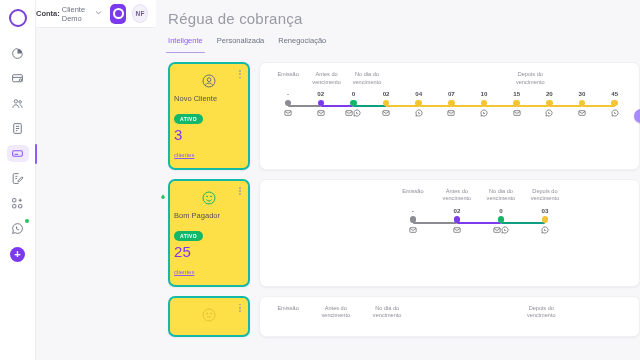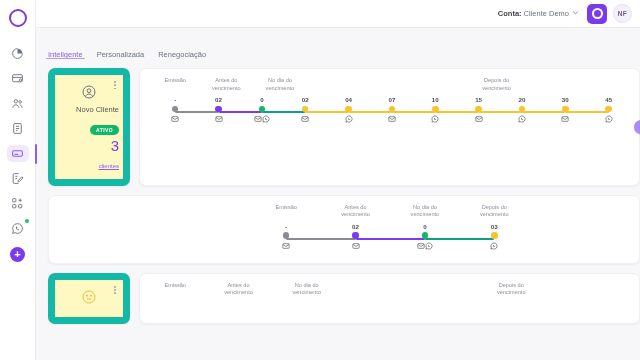--- a/index.html
+++ b/index.html
@@ -39,21 +39,21 @@
     position: absolute; top: 3px; right: 7px; width: 4px; height: 4px;
     border-radius: 50%; background: #22c55e;
   }
   .fab {
     width: 15px; height: 15px; border-radius: 50%; background: #7c3aed;
     color: #fff; font-size: 11px; line-height: 14px; text-align: center;
     margin-top: 6px; font-weight: 700;
   }
 
   
-  #main { flex: 1; display: flex; flex-direction: column; min-width: 0; gap: 12px; }
+  #main { flex: 1; display: flex; min-width: 0; }
 
   #topbar {
     height: 28px; background: #ffffff; border-bottom: 1px solid #ececf1;
     display: flex; align-items: center; justify-content: flex-end;
     padding-right: 8px; gap: 6px; flex: 0 0 28px;
   }
   .acct-label { font-size: 7.5px; color: #3f3f46; font-weight: 700; }
   .acct-value { font-size: 7.5px; color: #6b7280; margin-left: 2px; }
   .chev {
     font-size: 8px; color: #6b7280; margin-left: 3px; margin-right: 2px;
@@ -69,36 +69,36 @@
     display: flex; align-items: center; justify-content: center; letter-spacing: .3px;
   }
 
   #content { flex: 1; padding: 10px 0 0 12px; overflow: hidden; position: relative; }
 
   .page-title {
     font-size: 15px; color: #9a9aa5; font-weight: 400; letter-spacing: .2px;
     margin-bottom: 9px;
   }
   .tabs { display: flex; gap: 14px; margin-bottom: 9px; }
-  .tab { font-size: 7.5px; color: #6b7280; padding-bottom: 0; position: relative; }
+  .tab { font-size: 7.5px; color: #6b7280; padding-bottom: 8px; position: relative; }
   .tab.active { color: #8b5cf6; }
   .tab.active::after {
     content: ""; position: absolute; left: -2px; right: -2px; bottom: 0;
     height: 1.4px; background: #b79ae8; border-radius: 2px;
   }
   .description { font-size: 7.5px; color: #6b7280; margin-bottom: 9px; }
 
   
   .rows { display: flex; flex-direction: column; gap: 9px; }
   .row { display: flex; align-items: stretch; gap: 9px; }
 
   .profile-card {
-    width: 82px; flex: 0 0 82px; background: #fef9c3; border-radius: 7px;
-    border: 7px solid #14b8a6; box-shadow: 0 1px 2px rgba(22,22,40,.05);
-    position: relative; padding: 9px 4px 7px; text-align: right;
+    width: 82px; flex: 0 0 82px; background: #fde047; border-radius: 7px;
+    border: 2px solid #14b8a6; box-shadow: 0 1px 2px rgba(22,22,40,.05);
+    position: relative; padding: 9px 4px 7px; text-align: left;
   }
   .kebab {
     position: absolute; top: 6px; right: 7px; display: flex;
     flex-direction: column; gap: 1.5px; align-items: center;
   }
   .kebab span { width: 1.8px; height: 1.8px; border-radius: 50%; background: #a1a1aa; display: block; }
   .leaf-mark {
     position: absolute; top: 5px; left: -10px; width: 6px; height: 6px;
   }
   .pc-icon { display: flex; justify-content: center; margin-bottom: 5px; }
@@ -239,20 +239,21 @@
             </svg>
         </span>
       </div>
       <div class="brand-square">
           <div class="ring"></div>
         </div>
       <div class="avatar">NF</div>
     </header>
 
     <div id="content">
+      <h1 class="page-title">Régua de cobrança</h1>
       <div class="tabs" id="tabs">
           <div class="tab active">Inteligente</div>
           <div class="tab">Personalizada</div>
           <div class="tab">Renegociação</div>
         </div>
       <div class="rows" id="rows">
           <div class="row">
             <div class="profile-card"><div class="kebab">
                 <span></span>
                 <span></span>
@@ -423,20 +424,33 @@
                         </svg>
                       </span>
                     </div>
                   </div>
                 </div>
               </div>
               <div class="next-btn">›</div>
             </div>
           </div>
           <div class="row">
+            <div class="profile-card"><span class="leaf-mark"><svg width="6" height="6" viewBox="0 0 24 24" fill="#22c55e">
+                  <path d="M12 2c4 4 7 7 7 11a7 7 0 0 1-14 0c0-4 3-7 7-11z"></path>
+                </svg></span><div class="kebab">
+                <span></span>
+                <span></span>
+                <span></span>
+              </div><div class="pc-icon">
+                <svg width="16" height="16" viewBox="0 0 24 24" fill="none" stroke="#12b76a" stroke-width="1.5">
+                  <circle cx="12" cy="12" r="9"></circle>
+                  <path d="M7.5 9.5h3M13.5 9.5h3"></path>
+                  <path d="M8 14.5c1.1 1.3 2.4 2 4 2s2.9-.7 4-2"></path>
+                </svg>
+              </div><div class="pc-name">Bom Pagador</div><div><span class="badge">ATIVO</span></div><div class="pc-count">25</div><a class="pc-link">clientes</a></div>
             <div class="timeline-card">
               <div class="tl-inner">
                 <div class="group-labels">
                   <div class="group-label" style="left: 40%;">Emissão</div>
                   <div class="group-label" style="left: 52%;">Antes do
 vencimento</div>
                   <div class="group-label" style="left: 64%;">No dia do
 vencimento</div>
                   <div class="group-label" style="left: 76%;">Depois do
 vencimento</div>

